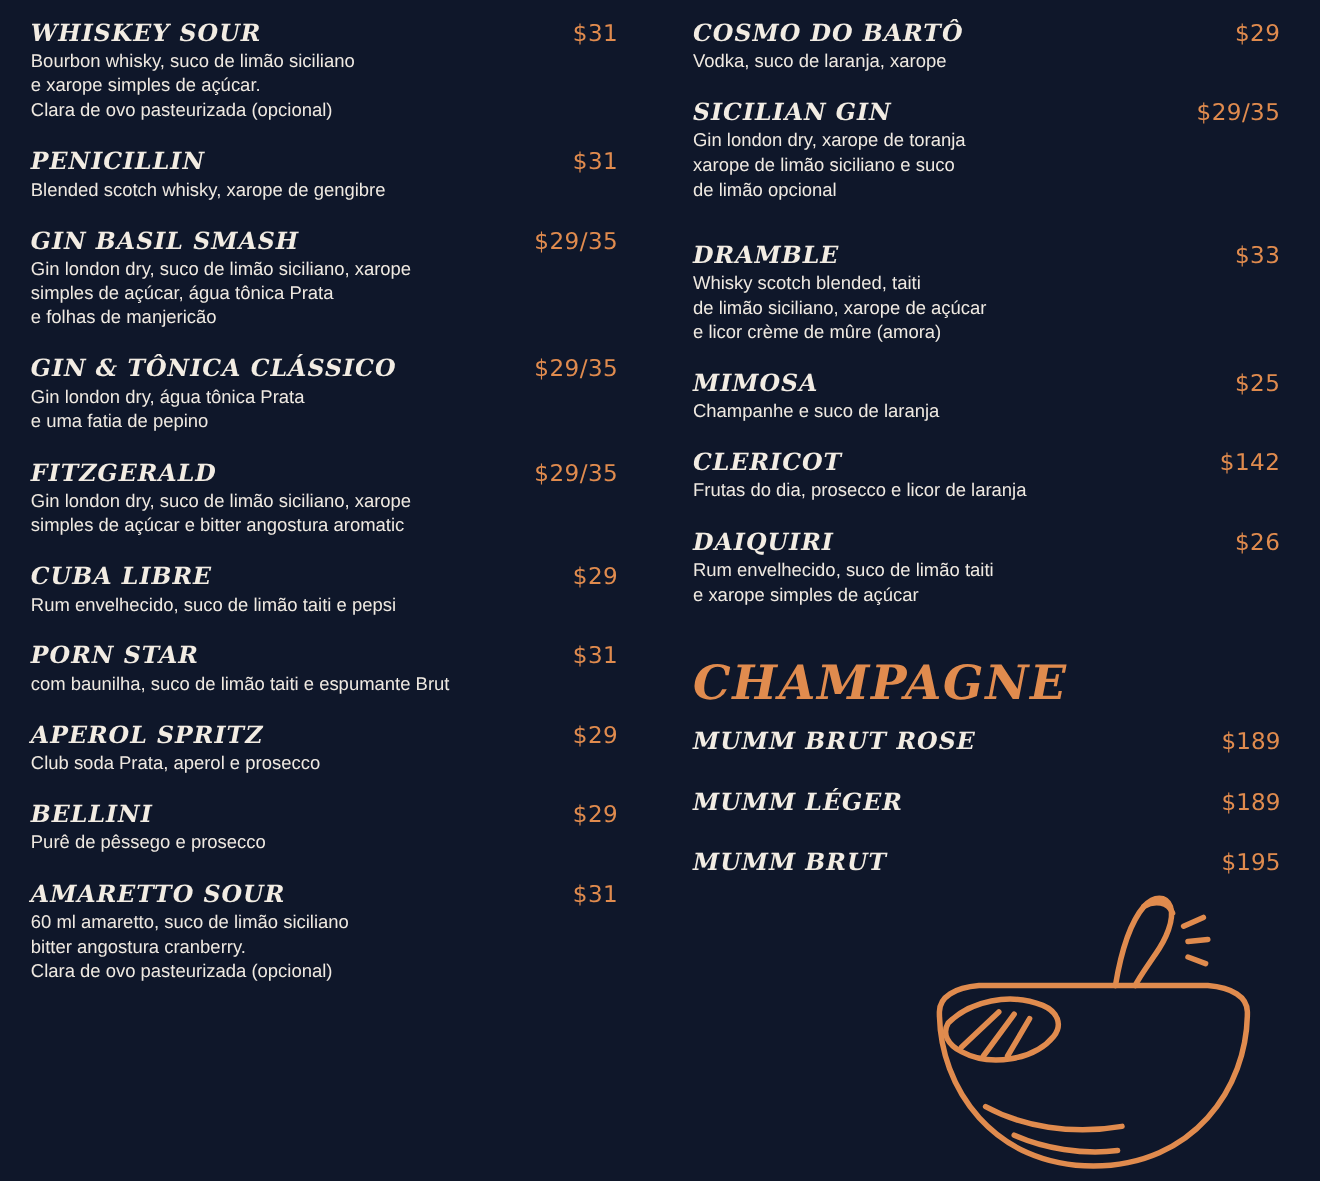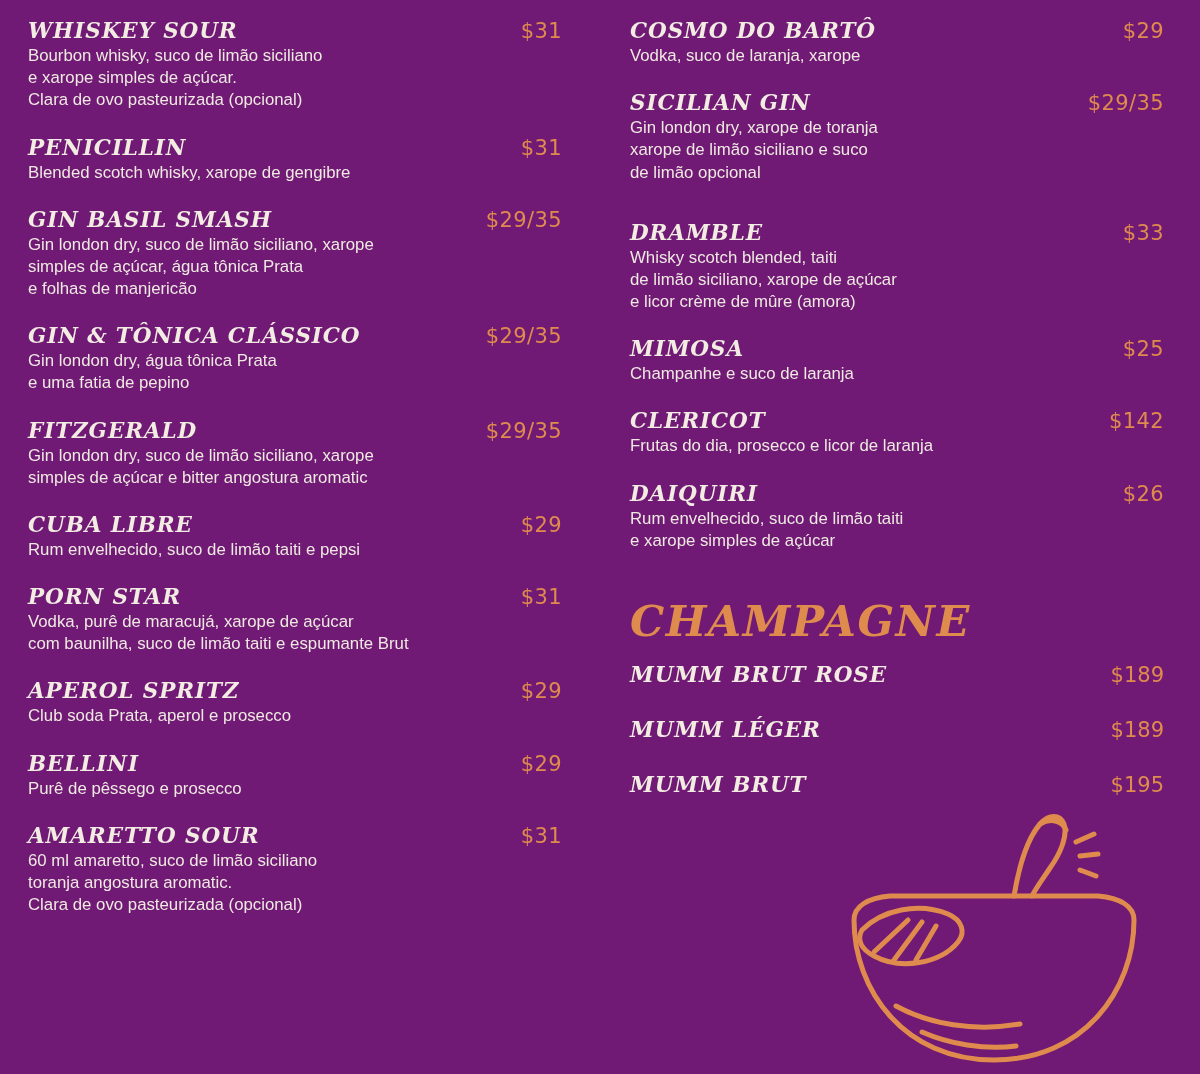--- a/index.html
+++ b/index.html
@@ -7,21 +7,21 @@
     width: 1200px;
     height: 1074px;
     background: #100d0c;
     font-family: "Liberation Sans", sans-serif;
     overflow: hidden;
   }
   .page {
     position: relative;
     width: 1200px;
     height: 1074px;
-    background: #701a75;
+    background: #0f172a;
     padding: 18px 36px 0 28px;
     display: flex;
     gap: 0;
   }
   .col {
     width: 584px;
     position: relative;
   }
   .col-left { padding-right: 34px; }
   .col-right { padding-left: 34px; }
@@ -176,21 +176,20 @@
         <span>Rum envelhecido, suco de limão taiti e pepsi</span>
       </div>
     </div>
 
     <div class="item">
       <div class="item-head">
         <div class="item-name">PORN STAR</div>
         <div class="item-price">$31</div>
       </div>
       <div class="item-desc">
-        <span>Vodka, purê de maracujá, xarope de açúcar</span>
         <span>com baunilha, suco de limão taiti e espumante Brut</span>
       </div>
     </div>
 
     <div class="item">
       <div class="item-head">
         <div class="item-name">APEROL SPRITZ</div>
         <div class="item-price">$29</div>
       </div>
       <div class="item-desc">
@@ -208,21 +207,21 @@
       </div>
     </div>
 
     <div class="item">
       <div class="item-head">
         <div class="item-name">AMARETTO SOUR</div>
         <div class="item-price">$31</div>
       </div>
       <div class="item-desc">
         <span>60 ml amaretto, suco de limão siciliano</span>
-        <span>toranja angostura aromatic.</span>
+        <span>bitter angostura cranberry.</span>
         <span>Clara de ovo pasteurizada (opcional)</span>
       </div>
     </div>
 
   </div>
 
   <div class="col col-right">
 
     <div class="item">
       <div class="item-head">

